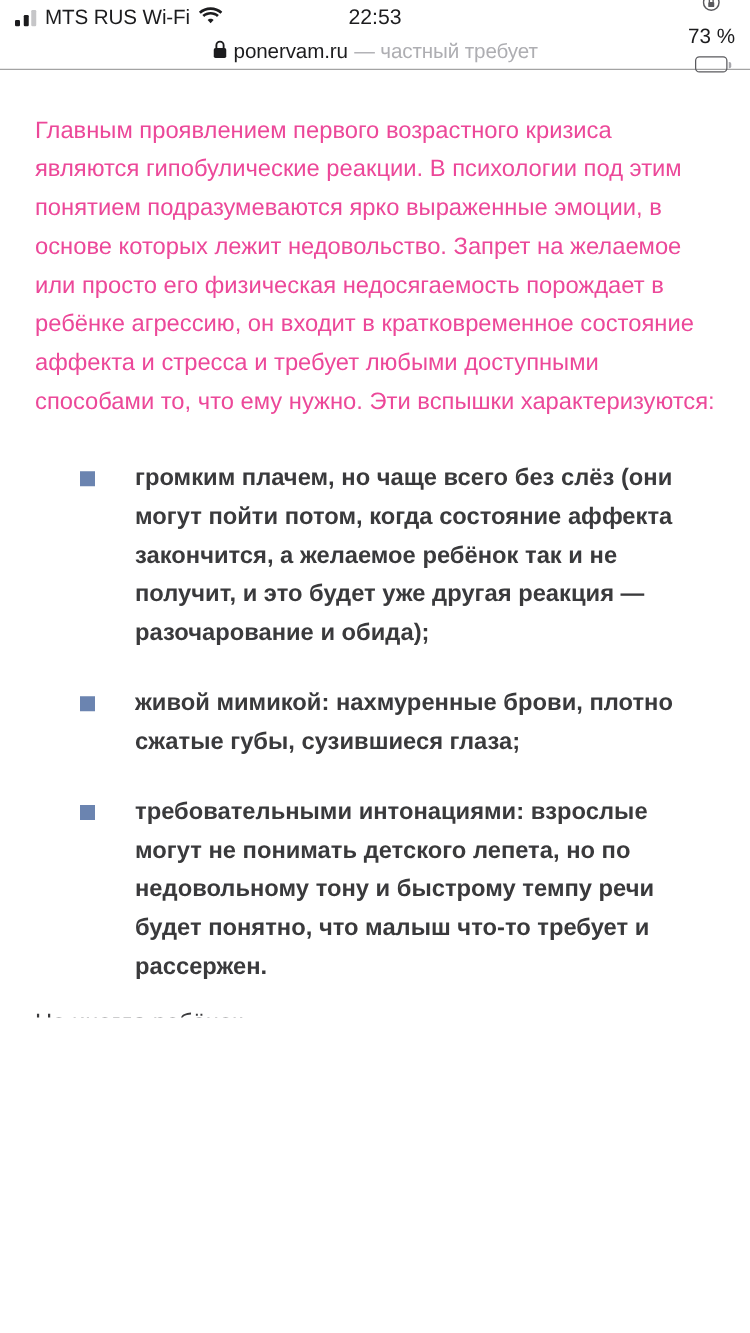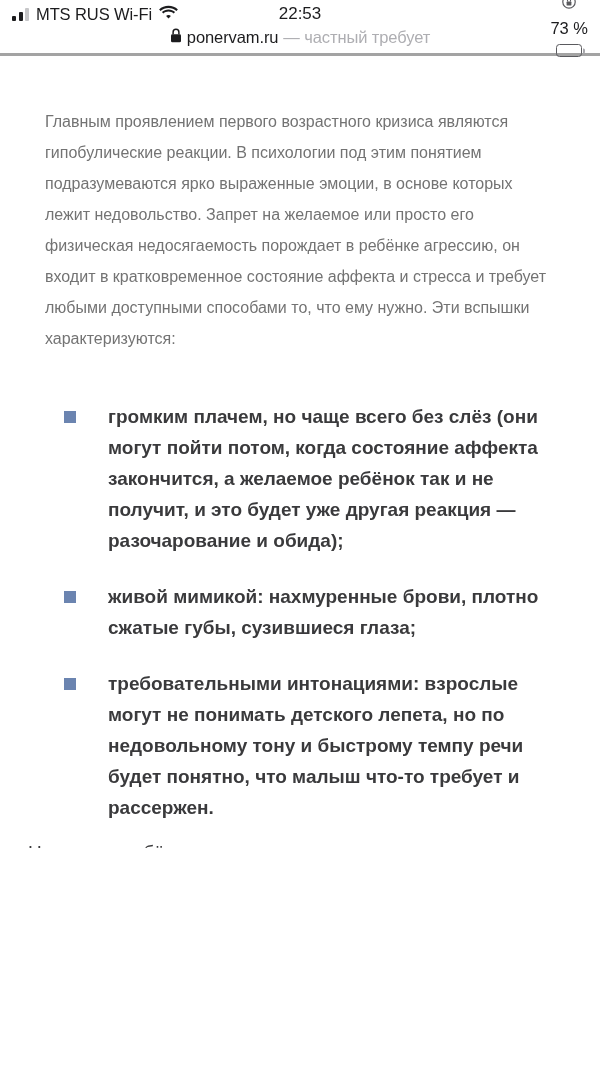--- a/index.html
+++ b/index.html
@@ -104,49 +104,49 @@
   .battery .fill {
     height: 100%;
     background: #1c1c1e;
     border-radius: 1.8px;
   }
 
   
   .url-bar {
     height: 28px;
     display: flex;
-    align-items: flex-start;
+    align-items: center;
     justify-content: center;
     gap: 5px;
     background: #ffffff;
-    border-bottom: 3px solid #a3a3a3;
+    border-bottom: 1px solid #a3a3a3;
     box-sizing: border-box;
   }
   .lock-icon { display: block; }
   .url-domain {
     font-size: 16.5px;
     color: #1c1c1e;
     letter-spacing: -0.1px;
   }
   .url-private {
     font-size: 16.5px;
     color: #aeaeb2;
     letter-spacing: -0.1px;
   }
 
   
   .page {
     padding: 0 28px;
     box-sizing: border-box;
   }
   .para {
-    font-size: 16px;
+    font-size: 19px;
     line-height: 31px;
-    color: #737373;
-    margin: 17px;
+    color: #ec4899;
+    margin: 0;
   }
   .para.first { padding-top: 33px; }
   .para.last  { padding-top: 11px; }
 
   .bullet-list {
     list-style: none;
     margin: 0;
     padding: 30px 0 0 0;
   }
   .bullet-list li {

